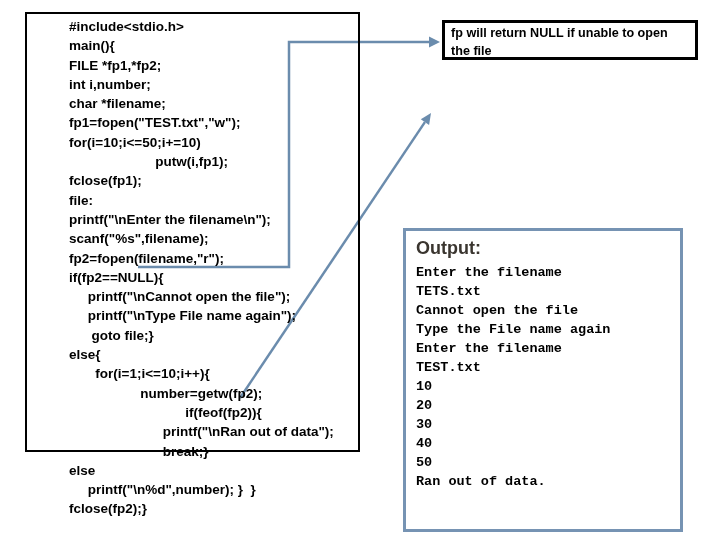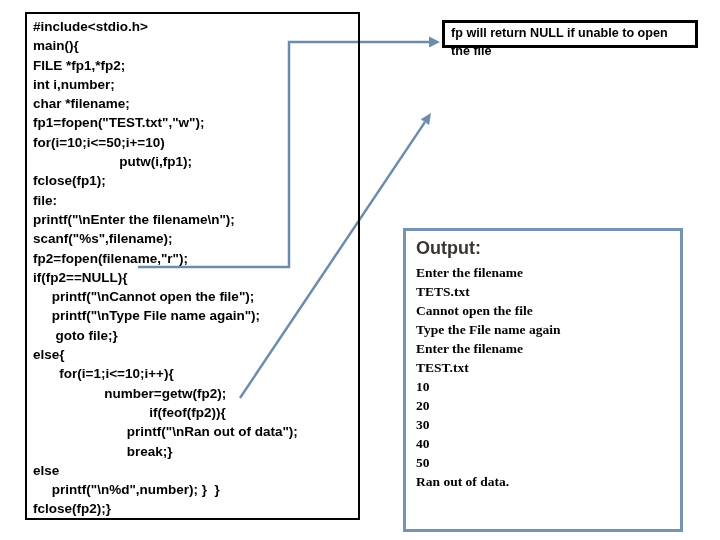--- a/index.html
+++ b/index.html
@@ -9,24 +9,25 @@
     width: 720px; height: 540px;
     background: #ffffff;
     font-family: "Liberation Sans", sans-serif;
     font-weight: 700;
     color: #000000;
     overflow: hidden;
   }
   .code-panel {
     position: absolute;
     left: 25px; top: 12px;
-    width: 335px; height: 508px;
+    width: 335px; height: 440px;
     border: 2px solid #000000;
     background: transparent;
     z-index: 2;
+    padding-left: 36px;
   }
   .code-text {
     margin: 0;
     padding: 3px 4px 0 6px;
     font-family: "Liberation Sans", sans-serif;
     font-weight: 700;
     font-size: 13.5px;
     line-height: 19.3px;
     white-space: pre;
     color: #000000;
@@ -47,41 +48,41 @@
   .callout .callout-text {
     margin: 0;
     padding: 1px 5px 0 6px;
     font-family: "Liberation Sans", sans-serif;
     font-weight: 700;
     font-size: 12.6px;
     line-height: 18px;
     white-space: pre;
     color: #000000;
   }
-  .callout-fp-null { left: 442px; top: 20px; width: 256px; height: 28px; }
+  .callout-fp-null { left: 442px; top: 20px; width: 256px; height: 40px; }
   .callout-feof   { left: 433px; top: 97px; width: 259px; height: 45px; }
   .output-panel {
     position: absolute;
     left: 403px; top: 228px;
     width: 280px; height: 304px;
     border: 3px solid #7693b3;
     background: #ffffff;
     padding: 5px 8px 0 10px;
     z-index: 3;
   }
   .output-title {
     font-size: 18px;
     font-weight: 700;
     color: #3a352f;
     line-height: 24px;
     margin-bottom: 3px;
   }
   .output-text {
     margin: 0;
-    font-family: Liberation Serif, serif;
+    font-family: Liberation Mono, monospace;
     font-weight: 700;
     font-size: 13.5px;
     line-height: 19px;
     white-space: pre;
     color: #000000;
   }
 </style>
 </head>
 <body>
 

